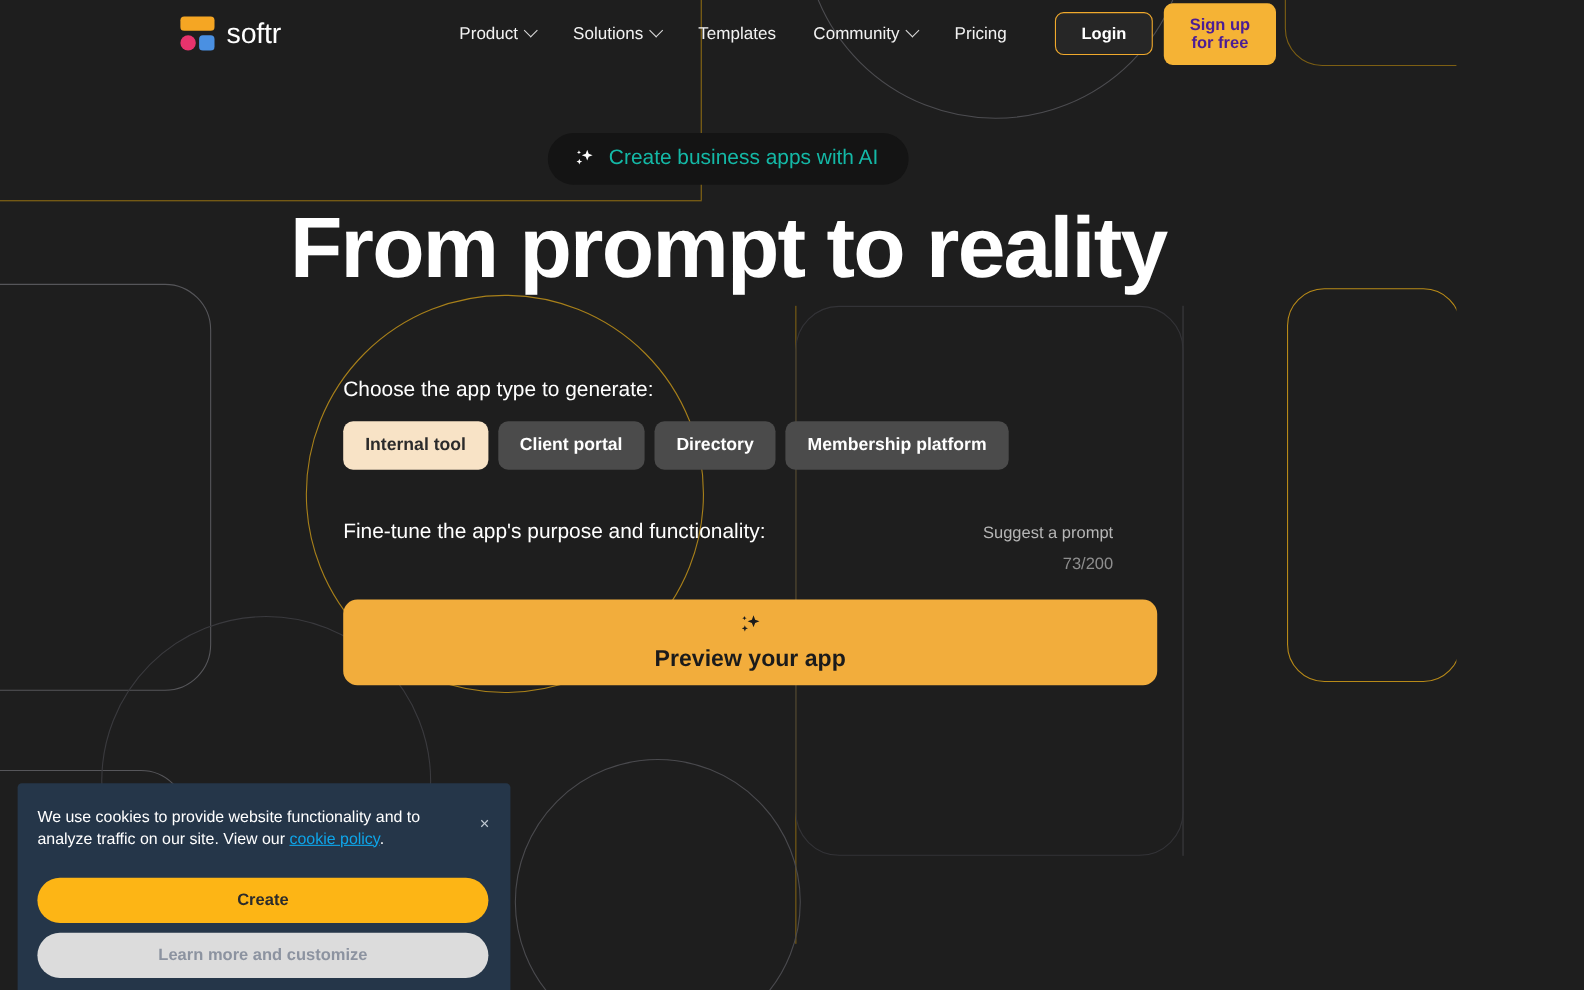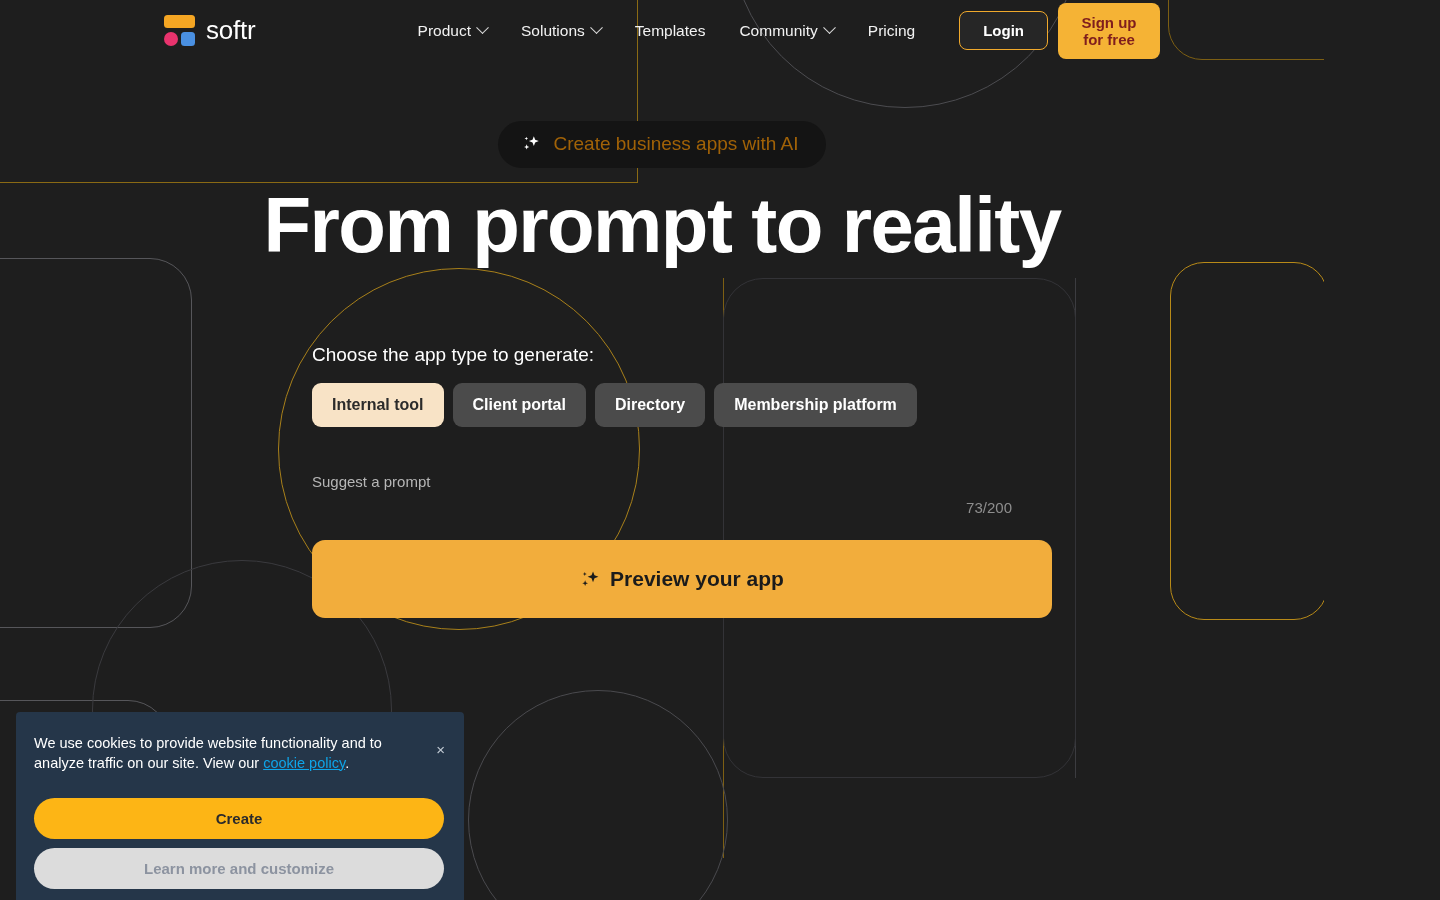--- a/index.html
+++ b/index.html
@@ -217,21 +217,21 @@
     border-radius: 8px;
     font-size: 15px;
     font-weight: 700;
     padding: 10px 23px;
     cursor: pointer;
     font-family: "Liberation Sans", sans-serif;
     margin-left: 44px;
   }
   .btn-signup {
     background: #f5b335;
-    color: #7f1d1d;
+    color: #4c1d95;
     border: none;
     border-radius: 8px;
     font-size: 15px;
     font-weight: 700;
     padding: 11px 22px;
     cursor: pointer;
     font-family: "Liberation Sans", sans-serif;
   }
 
   
@@ -239,21 +239,21 @@
     position: relative;
     z-index: 4;
     text-align: center;
     margin-top: 60px;
   }
   .badge {
     display: inline-flex;
     align-items: center;
     gap: 11px;
     background: #141414;
-    color: #a16207;
+    color: #14b8a6;
     border-radius: 26px;
     padding: 12px 27px 13px 24px;
     font-size: 19px;
   }
   .sparkle { display: inline-block; width: 20px; height: 20px; }
   .headline {
     margin-top: 18px;
     color: #ffffff;
     font-size: 78px;
     line-height: 1.02;
@@ -341,20 +341,21 @@
     border: none;
     border-radius: 13px;
     font-size: 21px;
     font-weight: 700;
     font-family: "Liberation Sans", sans-serif;
     display: flex;
     align-items: center;
     justify-content: center;
     gap: 10px;
     cursor: pointer;
+    flex-direction: column;
   }
 
   
   .cookie {
     position: absolute;
     left: 16px;
     top: 712px;
     width: 448px;
     background: #253649;
     border-radius: 4px;
@@ -493,20 +494,21 @@
     <div class="field-label">Choose the app type to generate:</div>
 
     <div class="pill-row">
       <button class="pill selected">Internal tool</button>
       <button class="pill">Client portal</button>
       <button class="pill">Directory</button>
       <button class="pill">Membership platform</button>
     </div>
 
     <div class="label-row">
+      <span class="field-label">Fine-tune the app's purpose and functionality:</span>
       <span class="suggest-link">Suggest a prompt</span>
     </div>
 
 
     <div class="counter">73/200</div>
 
     <button class="cta">
       <span class="sparkle">
         <svg viewBox="0 0 24 24" width="22" height="22" fill="#1b1b1b">
           <path d="M14.2 2.6l1.6 4.3 4.3 1.6-4.3 1.6-1.6 4.3-1.6-4.3-4.3-1.6 4.3-1.6z"></path>

